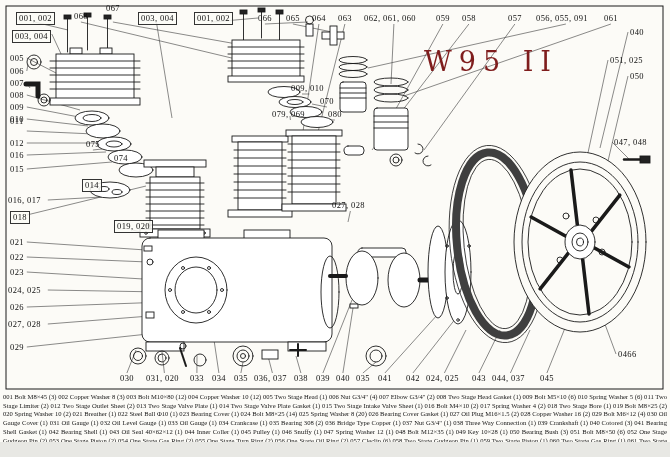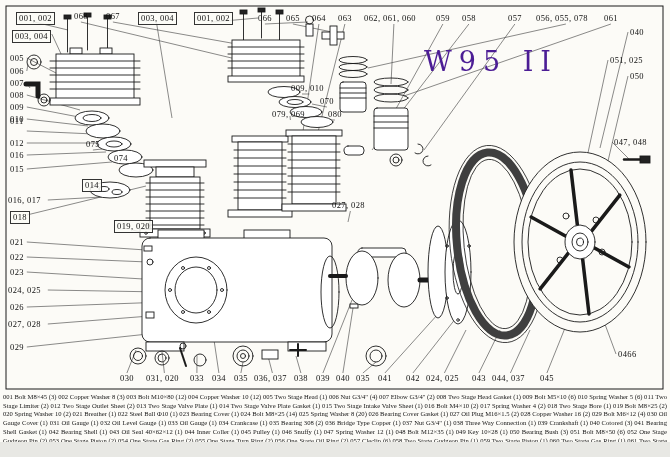--- a/index.html
+++ b/index.html
@@ -8,21 +8,21 @@
     font-family:"Liberation Serif",serif;color:#111;
   }
   .callout{
     position:absolute;font-size:8.5px;line-height:1;letter-spacing:.4px;
     white-space:nowrap;color:#101010;z-index:5;
   }
   .callout.boxed{border:1px solid #333;padding:1px 2px;background:rgba(252,251,247,.85);}
   .title{
     position:absolute;left:424px;top:46px;z-index:6;
     font-family:"DejaVu Serif",serif;font-size:27px;letter-spacing:7px;
-    color:#4c1d95;white-space:nowrap;
+    color:#7f1d1d;white-space:nowrap;
   }
   .parts{
     position:absolute;left:3px;top:393px;width:664px;z-index:4;
     font-size:6.6px;line-height:1.32;text-align:justify;color:#151515;
   }
   svg.art{position:absolute;left:0;top:0;z-index:1;}
   #leader-lines line{stroke:#3c3c3c;stroke-width:.6;}
 </style>
 </head>
 <body>
@@ -326,32 +326,32 @@
       <g>
         <rect x="640" y="156" width="10" height="7" fill="#222"></rect>
         <line x1="640" y1="159.5" x2="624" y2="159.5" stroke-width="2.5"></line>
       </g>
     </g>
   </svg>
 
   <div id="callouts">
       <span class="callout boxed" style="left: 16px; top: 12px;">001, 002</span>
       <span class="callout" style="left: 74px; top: 12px;">068</span>
-      <span class="callout" style="left: 106px; top: 12px;">067</span>
+      <span class="callout" style="left: 106px; top: 4px;">067</span>
       <span class="callout boxed" style="left: 138px; top: 12px;">003, 004</span>
       <span class="callout boxed" style="left: 194px; top: 12px;">001, 002</span>
       <span class="callout" style="left: 258px; top: 14px;">066</span>
       <span class="callout" style="left: 286px; top: 14px;">065</span>
       <span class="callout" style="left: 312px; top: 14px;">064</span>
       <span class="callout" style="left: 338px; top: 14px;">063</span>
       <span class="callout" style="left: 364px; top: 14px;">062, 061, 060</span>
       <span class="callout" style="left: 436px; top: 14px;">059</span>
       <span class="callout" style="left: 462px; top: 14px;">058</span>
       <span class="callout" style="left: 508px; top: 14px;">057</span>
-      <span class="callout" style="left: 536px; top: 14px;">056, 055, 078</span>
+      <span class="callout" style="left: 536px; top: 14px;">056, 055, 091</span>
       <span class="callout" style="left: 604px; top: 14px;">061</span>
       <span class="callout" style="left: 630px; top: 28px;">040</span>
       <span class="callout" style="left: 610px; top: 56px;">051, 025</span>
       <span class="callout" style="left: 630px; top: 72px;">050</span>
       <span class="callout" style="left: 614px; top: 138px;">047, 048</span>
       <span class="callout" style="left: 618px; top: 350px;">0466</span>
       <span class="callout boxed" style="left: 12px; top: 30px;">003, 004</span>
       <span class="callout" style="left: 10px; top: 54px;">005</span>
       <span class="callout" style="left: 10px; top: 67px;">006</span>
       <span class="callout" style="left: 10px; top: 79px;">007</span>

